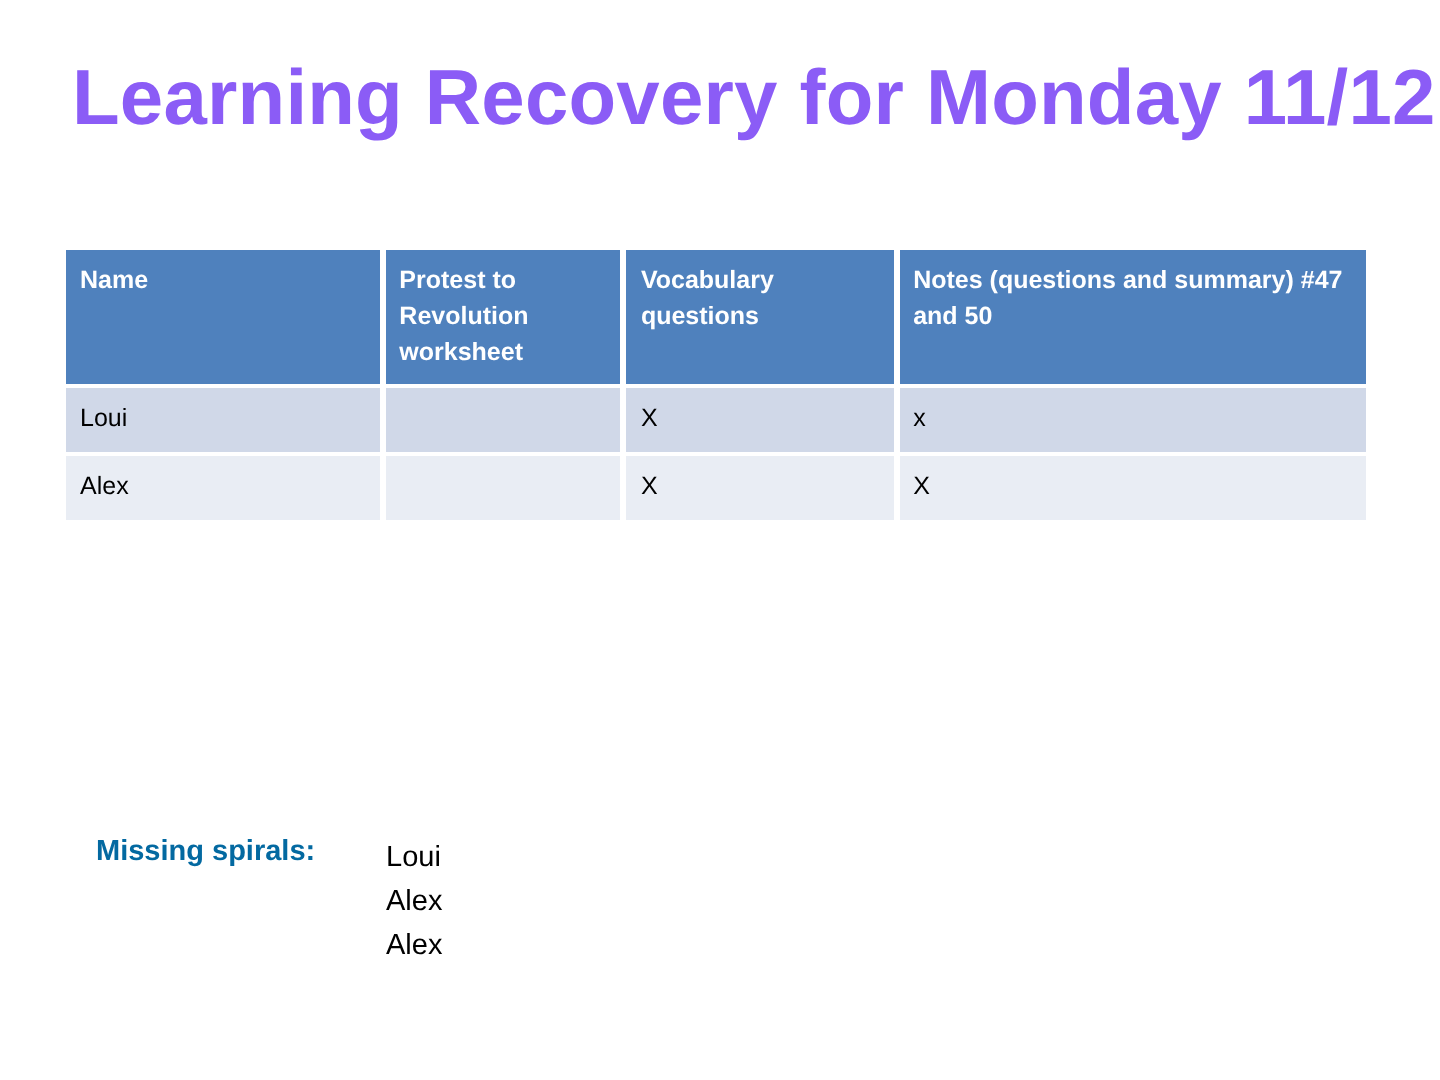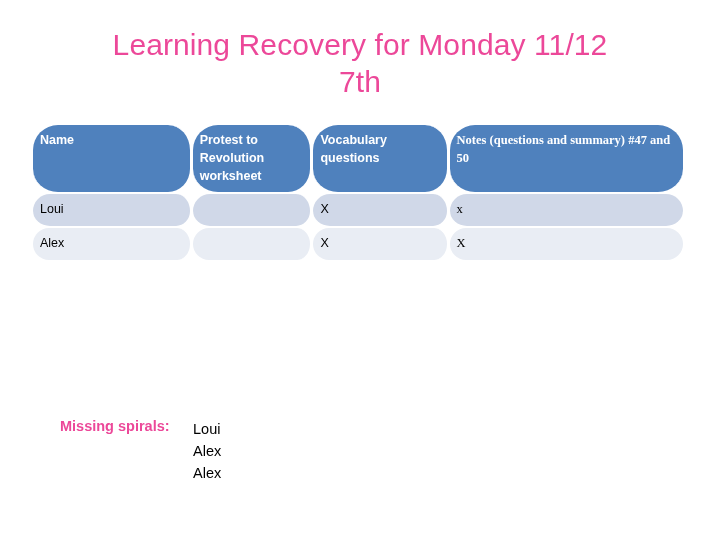--- a/index.html
+++ b/index.html
@@ -22,24 +22,24 @@
     background: #ffffff;
   }
 
   
   .slide-title {
     position: absolute;
     left: 36px;
     top: 26px;
     width: 648px;
     text-align: center;
-    font-size: 30px;
-    font-weight: normal;
+    font-size: 39px;
+    font-weight: bold;
     line-height: 1.24;
-    color: #ec4899;
+    color: #8b5cf6;
     letter-spacing: 0.1px;
   }
   .title-line {
     display: block;
     white-space: nowrap;
   }
 
   
   .table-wrap {
     position: absolute;
@@ -55,26 +55,24 @@
   }
   table.grid th,
   table.grid td {
     vertical-align: top;
     text-align: left;
     padding: 7px 0 7px 7px;
     font-size: 12.5px;
     line-height: 1.42;
     border-right: 3px solid #ffffff;
     border-bottom: 2px solid #ffffff;
-    border-radius: 25px;
   }
   table.grid th:last-child,
   table.grid td:last-child {
     border-right: none;
-    font-family: Liberation Serif, serif;
   }
   table.grid thead th {
     background: #4F81BD;
     color: #ffffff;
     font-weight: bold;
     height: 66px;
     box-sizing: border-box;
   }
   table.grid tbody tr.row-band-a td {
     background: #D0D8E8;
@@ -101,25 +99,25 @@
 
   
   .spirals {
     position: absolute;
     left: 48px;
     top: 418px;
     width: 400px;
   }
   .spirals-label {
     position: absolute;
-    left: 12px;
+    left: 0;
     top: 0;
     font-size: 14.5px;
     font-weight: bold;
-    color: #ec4899;
+    color: #0369a1;
     white-space: nowrap;
   }
   .spirals-list {
     position: absolute;
     left: 145px;
     top: 0;
     font-size: 14.5px;
     font-weight: normal;
     line-height: 1.52;
     color: #000000;
@@ -129,21 +127,20 @@
     white-space: nowrap;
   }
 </style>
 </head>
 <body>
 
 <div class="slide">
 
   <div class="slide-title">
     <span class="title-line">Learning Recovery for Monday 11/12</span>
-    <span class="title-line">7th</span>
   </div>
 
   <div class="table-wrap">
     <table class="grid">
       <thead>
         <tr>
           <th class="col-name">Name</th>
           <th class="col-protest">Protest to Revolution worksheet</th>
           <th class="col-vocab">Vocabulary questions</th>
           <th class="col-notes">Notes (questions and summary) #47 and 50</th>

